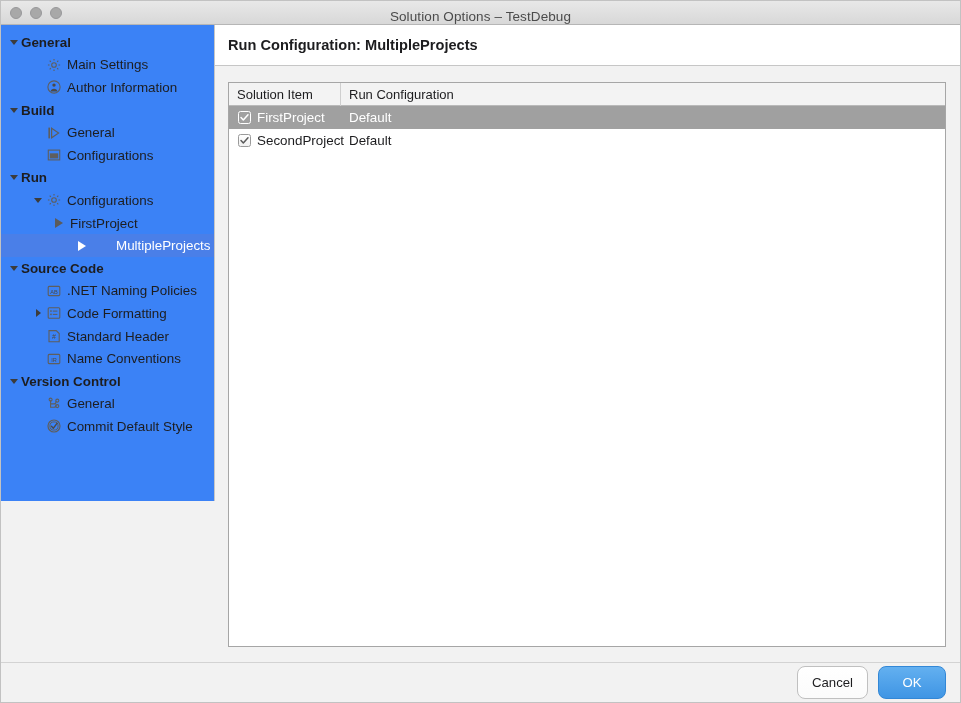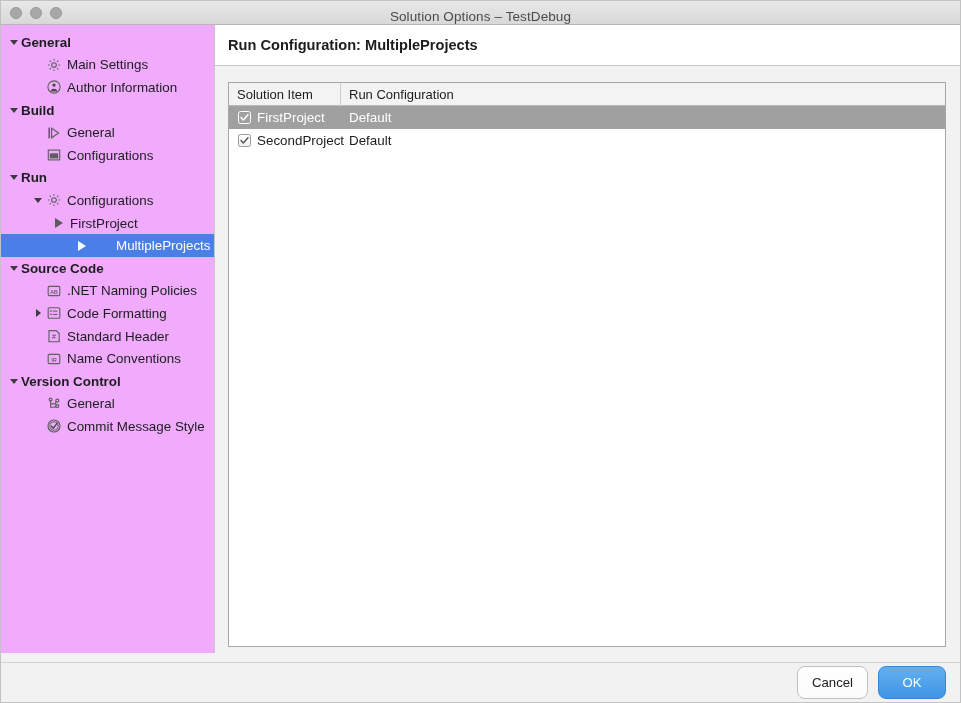--- a/index.html
+++ b/index.html
@@ -43,25 +43,25 @@
     font-family: "Liberation Sans", sans-serif;
     letter-spacing: 0.1px;
   }
 
   
   #body { flex: 1 1 auto; display: flex; min-height: 0; position: relative; }
 
   
   #sidebar {
     width: 214px; flex: 0 0 214px;
-    background: #f0abfc;
+    background: #3b82f6;
     border-right: 1px solid #c6c6c6;
     overflow: hidden;
     padding-top: 6px;
-    height: 628px;
+    height: 476px;
   }
   .row {
     display: flex; align-items: center;
     height: 22.6px;
     font-size: 13.4px;
     color: #1d1d1f;
     white-space: nowrap;
     cursor: default;
   }
   .row.group { font-weight: bold; font-size: 13.4px; }
@@ -369,21 +369,21 @@
         </div>
         <div class="row ind1">
           <span class="tw"></span>
           <span class="ico">
             <svg width="14" height="14" viewBox="0 0 14 14">
               <circle cx="7" cy="7" r="6" fill="none" stroke="#5e5e5e" stroke-width="1.2"></circle>
               <circle cx="7" cy="7" r="4.1" fill="none" stroke="#5e5e5e" stroke-width="1"></circle>
               <path d="M4.5 7.3 L6.3 9.2 L10 4.4" fill="none" stroke="#4a4a4a" stroke-width="1.4" stroke-linecap="round" stroke-linejoin="round"></path>
             </svg>
           </span>
-          <span class="lbl">Commit Message Style</span>
+          <span class="lbl">Commit Default Style</span>
         </div>
       </div>
 
     <div id="main">
       <div id="pane-header">
         <div id="pane-title">Run Configuration: MultipleProjects</div>
       </div>
       <div id="pane-content">
         <div id="table-wrap">
           <div id="thead">

